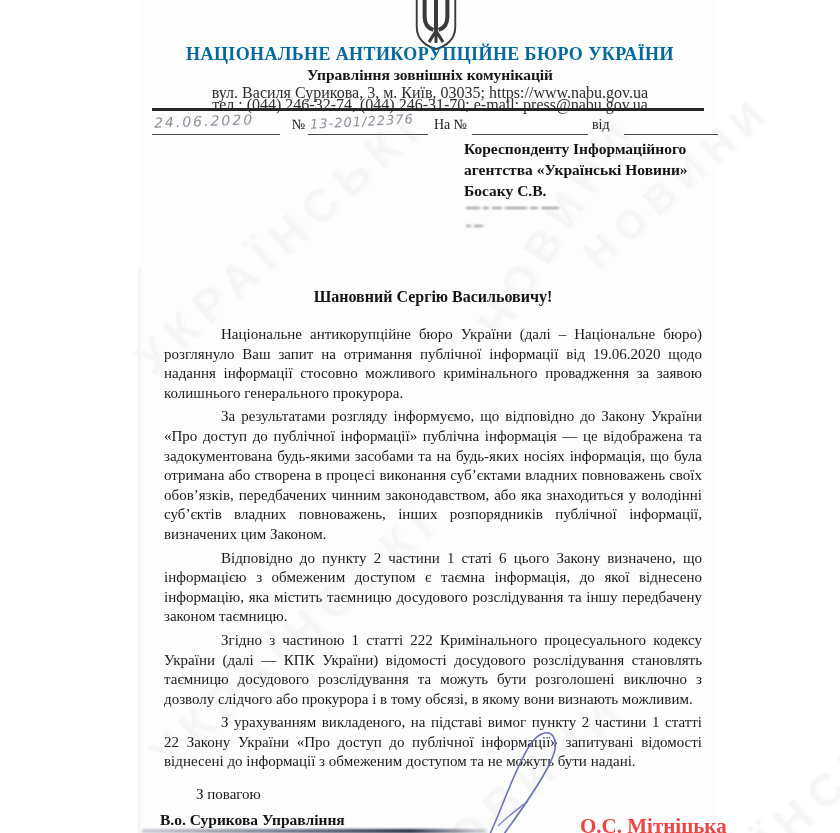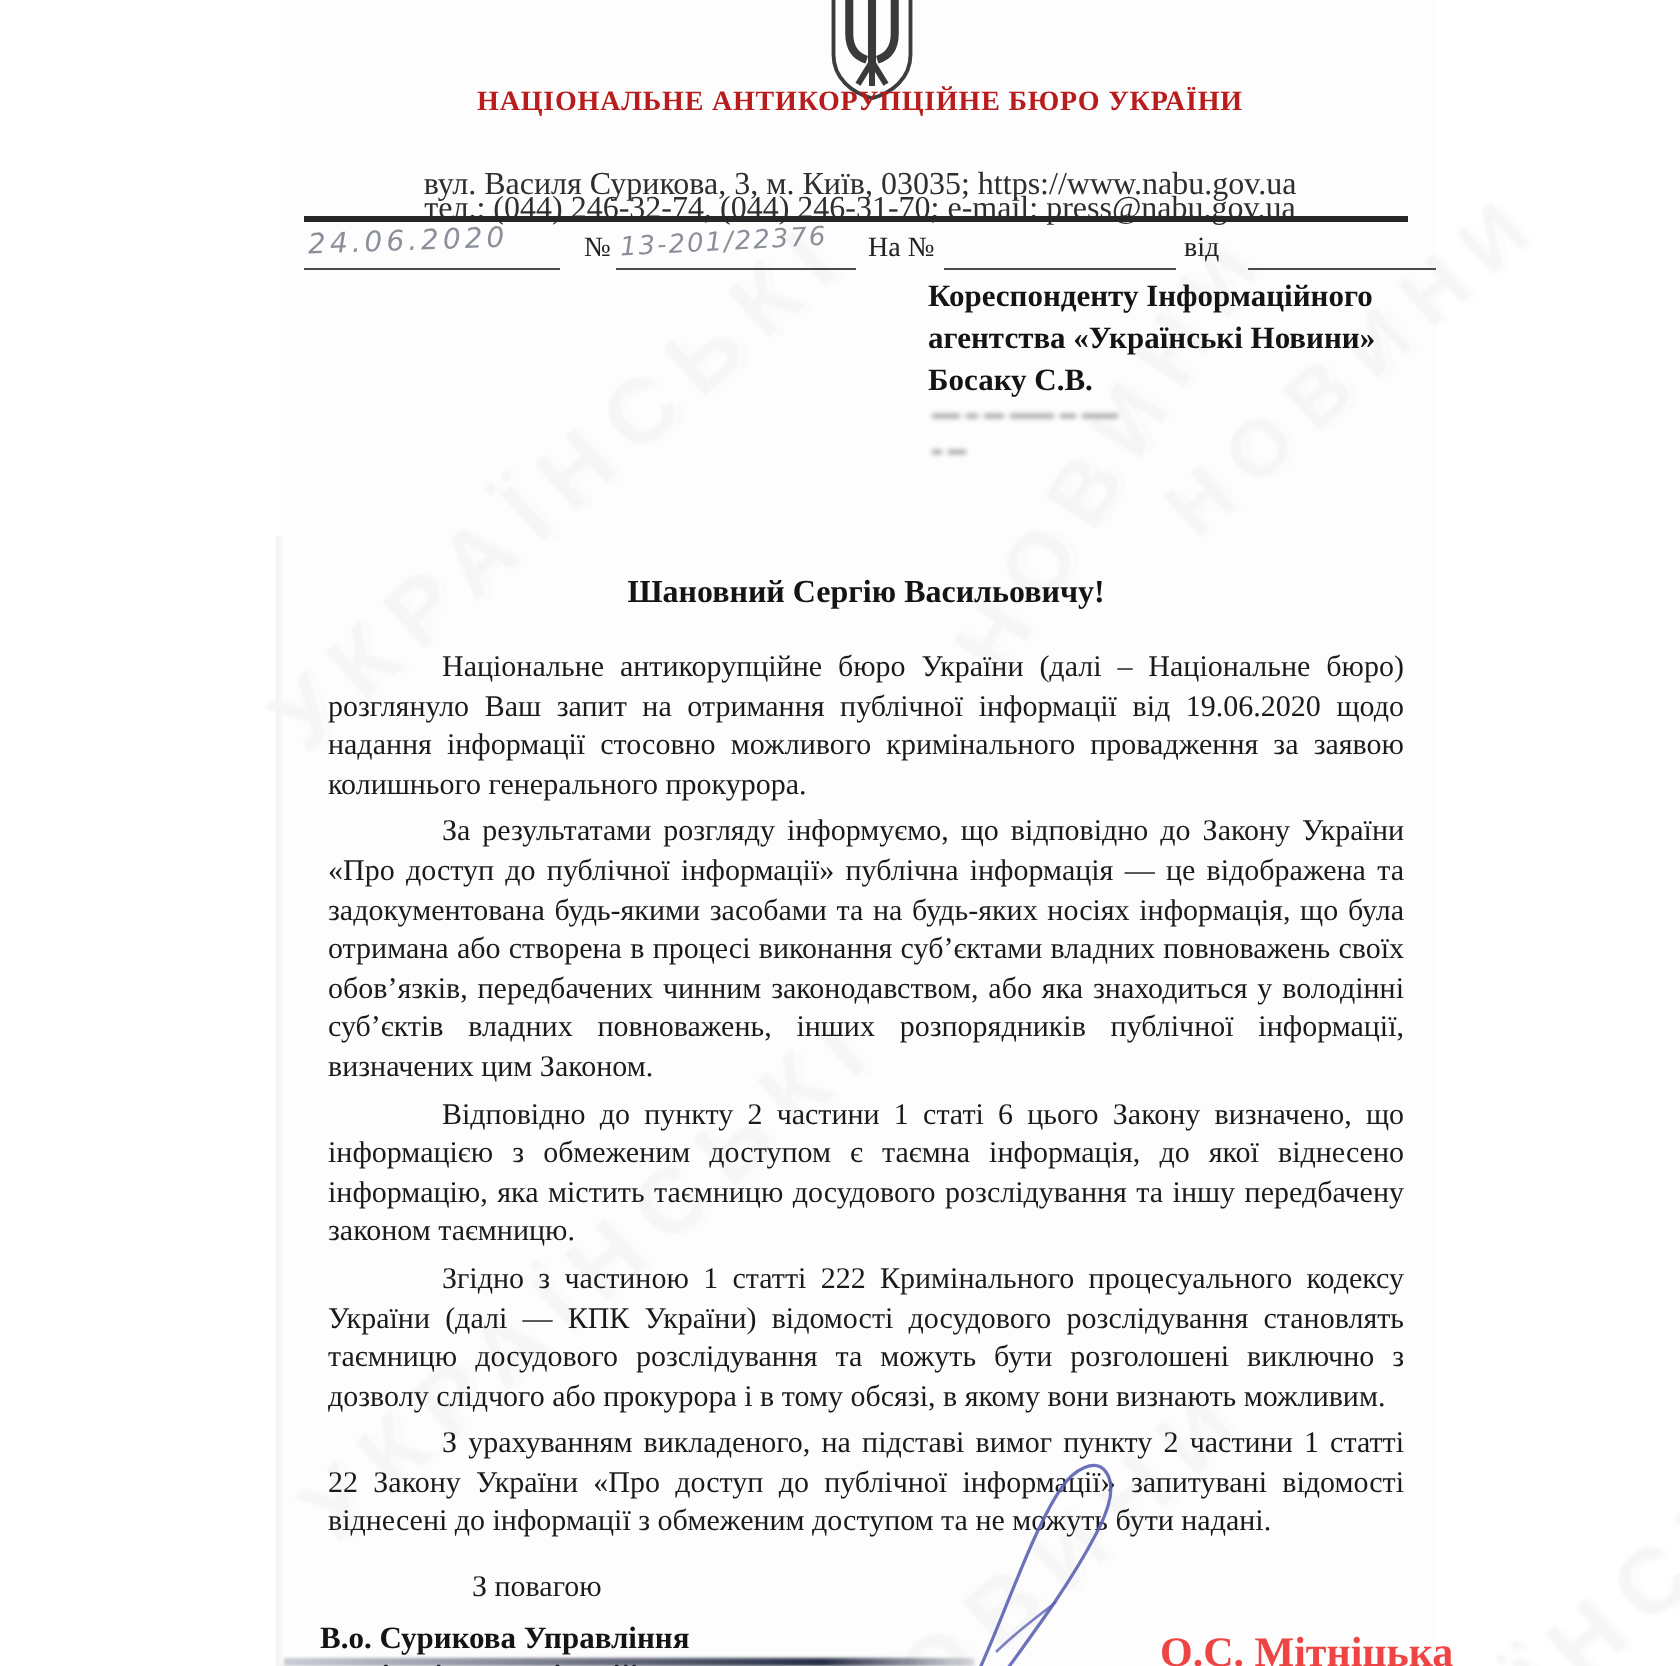--- a/index.html
+++ b/index.html
@@ -12,21 +12,21 @@
   .sheet-lower-edge{position:absolute;left:138px;top:268px;width:4px;height:565px;
     background:linear-gradient(90deg,rgba(0,0,0,0.06),rgba(0,0,0,0));}
   
   .wm{position:absolute;font-family:"Liberation Sans",sans-serif;font-weight:bold;
     color:rgba(90,90,95,0.055);letter-spacing:10px;white-space:nowrap;
     text-shadow:1px 1px 1px rgba(255,255,255,0.95), 2px 2px 2px rgba(0,0,0,0.03);
     filter:blur(0.7px);pointer-events:none;}
   
   .emblem{position:absolute;left:407px;top:-6px;width:58px;height:56px;}
   .org-name{position:absolute;left:150px;top:44px;width:560px;text-align:center;
-    font-weight:bold;font-size:14px;letter-spacing:0.4px;color:#b91c1c;}
+    font-weight:bold;font-size:18px;letter-spacing:0.4px;color:#0369a1;}
   .dept{position:absolute;left:150px;top:66px;width:560px;text-align:center;
     font-weight:bold;font-size:15.5px;color:#161616;}
   .addr{position:absolute;left:150px;width:560px;text-align:center;
     font-size:16px;color:#2e2e2e;}
   .addr.l1{top:84px;} .addr.l2{top:96px;}
   .rule{position:absolute;left:152px;top:108px;width:552px;height:3px;background:#262626;}
   
   .req{position:absolute;font-size:14px;color:#222;}
   .u-line{position:absolute;border-bottom:1px solid #4a4a4a;height:18px;}
   .hand{position:absolute;font-family:"DejaVu Sans",sans-serif;font-style:italic;
@@ -38,21 +38,21 @@
     font-weight:bold;font-size:15.5px;line-height:21px;color:#141414;}
   .redacted{position:absolute;left:466px;top:203px;width:140px;height:14px;filter:blur(1.2px);}
   .redacted i{display:inline-block;background:#9a9a9a;height:2px;margin:4px 3px 0 0;vertical-align:top;}
   
   .salutation{position:absolute;left:160px;top:288px;width:546px;text-align:center;
     font-weight:bold;font-size:16px;color:#141414;}
   .body-text{position:absolute;left:160px;top:321px;width:546px;
     font-size:15px;line-height:19.6px;text-align:justify;color:#1a1a1a;}
   .body-text p{margin:4px;text-indent:57px;font-family:Liberation Serif, serif;}
   
-  .regards{position:absolute;left:196px;top:786px;font-size:15px;margin-left:40px;}
+  .regards{position:absolute;left:196px;top:786px;font-size:15px;}
   .position{position:absolute;left:160px;top:810px;font-weight:bold;font-size:15.5px;line-height:19px;color:#141414;}
   .signer{position:absolute;left:580px;top:814px;font-weight:bold;font-size:21px;color:#ef4444;}
   .signature{position:absolute;left:468px;top:728px;width:140px;height:105px;}
   .bottom-bar{position:absolute;left:142px;top:829px;width:345px;height:4px;filter:blur(0.8px);
     background:linear-gradient(90deg,rgba(50,62,95,0.25) 0%,rgba(26,32,58,0.95) 78%,rgba(26,32,58,0.15) 100%);}
 </style>
 </head>
 <body>
 
 <div class="page">
@@ -68,20 +68,21 @@
   <div class="wm" style="left:600px;top:800px;font-size:46px;transform:rotate(-42deg);">УКРАЇНСЬКІ</div>
 
   <div class="emblem">
     <svg width="58" height="56" viewBox="0 0 60 64">
       <path d="M8,-4 V38 C8,52 19,60 30,63 C41,60 52,52 52,38 V-4" fill="none" stroke="#3d3d3d" stroke-width="2.2"></path>
       <path d="M17,2 V26 Q17,38 27,41 M43,2 V26 Q43,38 33,41 M30,2 V44" fill="none" stroke="#3a3a3a" stroke-width="4.6"></path>
       <path d="M30,42 L22,55 M30,42 L38,55 M30,44 V56" fill="none" stroke="#3a3a3a" stroke-width="3.4"></path>
     </svg>
   </div>
   <div class="org-name">НАЦІОНАЛЬНЕ АНТИКОРУПЦІЙНЕ БЮРО УКРАЇНИ</div>
+  <div class="dept">Управління зовнішніх комунікацій</div>
   <div class="addr l1">вул. Василя Сурикова, 3, м. Київ, 03035; https://www.nabu.gov.ua</div>
   <div class="addr l2">тел.: (044) 246-32-74, (044) 246-31-70; e-mail: press@nabu.gov.ua</div>
   <div class="rule"></div>
 
   <div class="u-line" style="left:152px;top:116px;width:128px;"></div>
   <div class="hand date">24.06.2020</div>
   <div class="req" style="left:292px;top:117px;">№</div>
   <div class="u-line" style="left:308px;top:116px;width:120px;"></div>
   <div class="hand num">13-201/22376</div>
   <div class="req" style="left:434px;top:117px;">На №</div>

